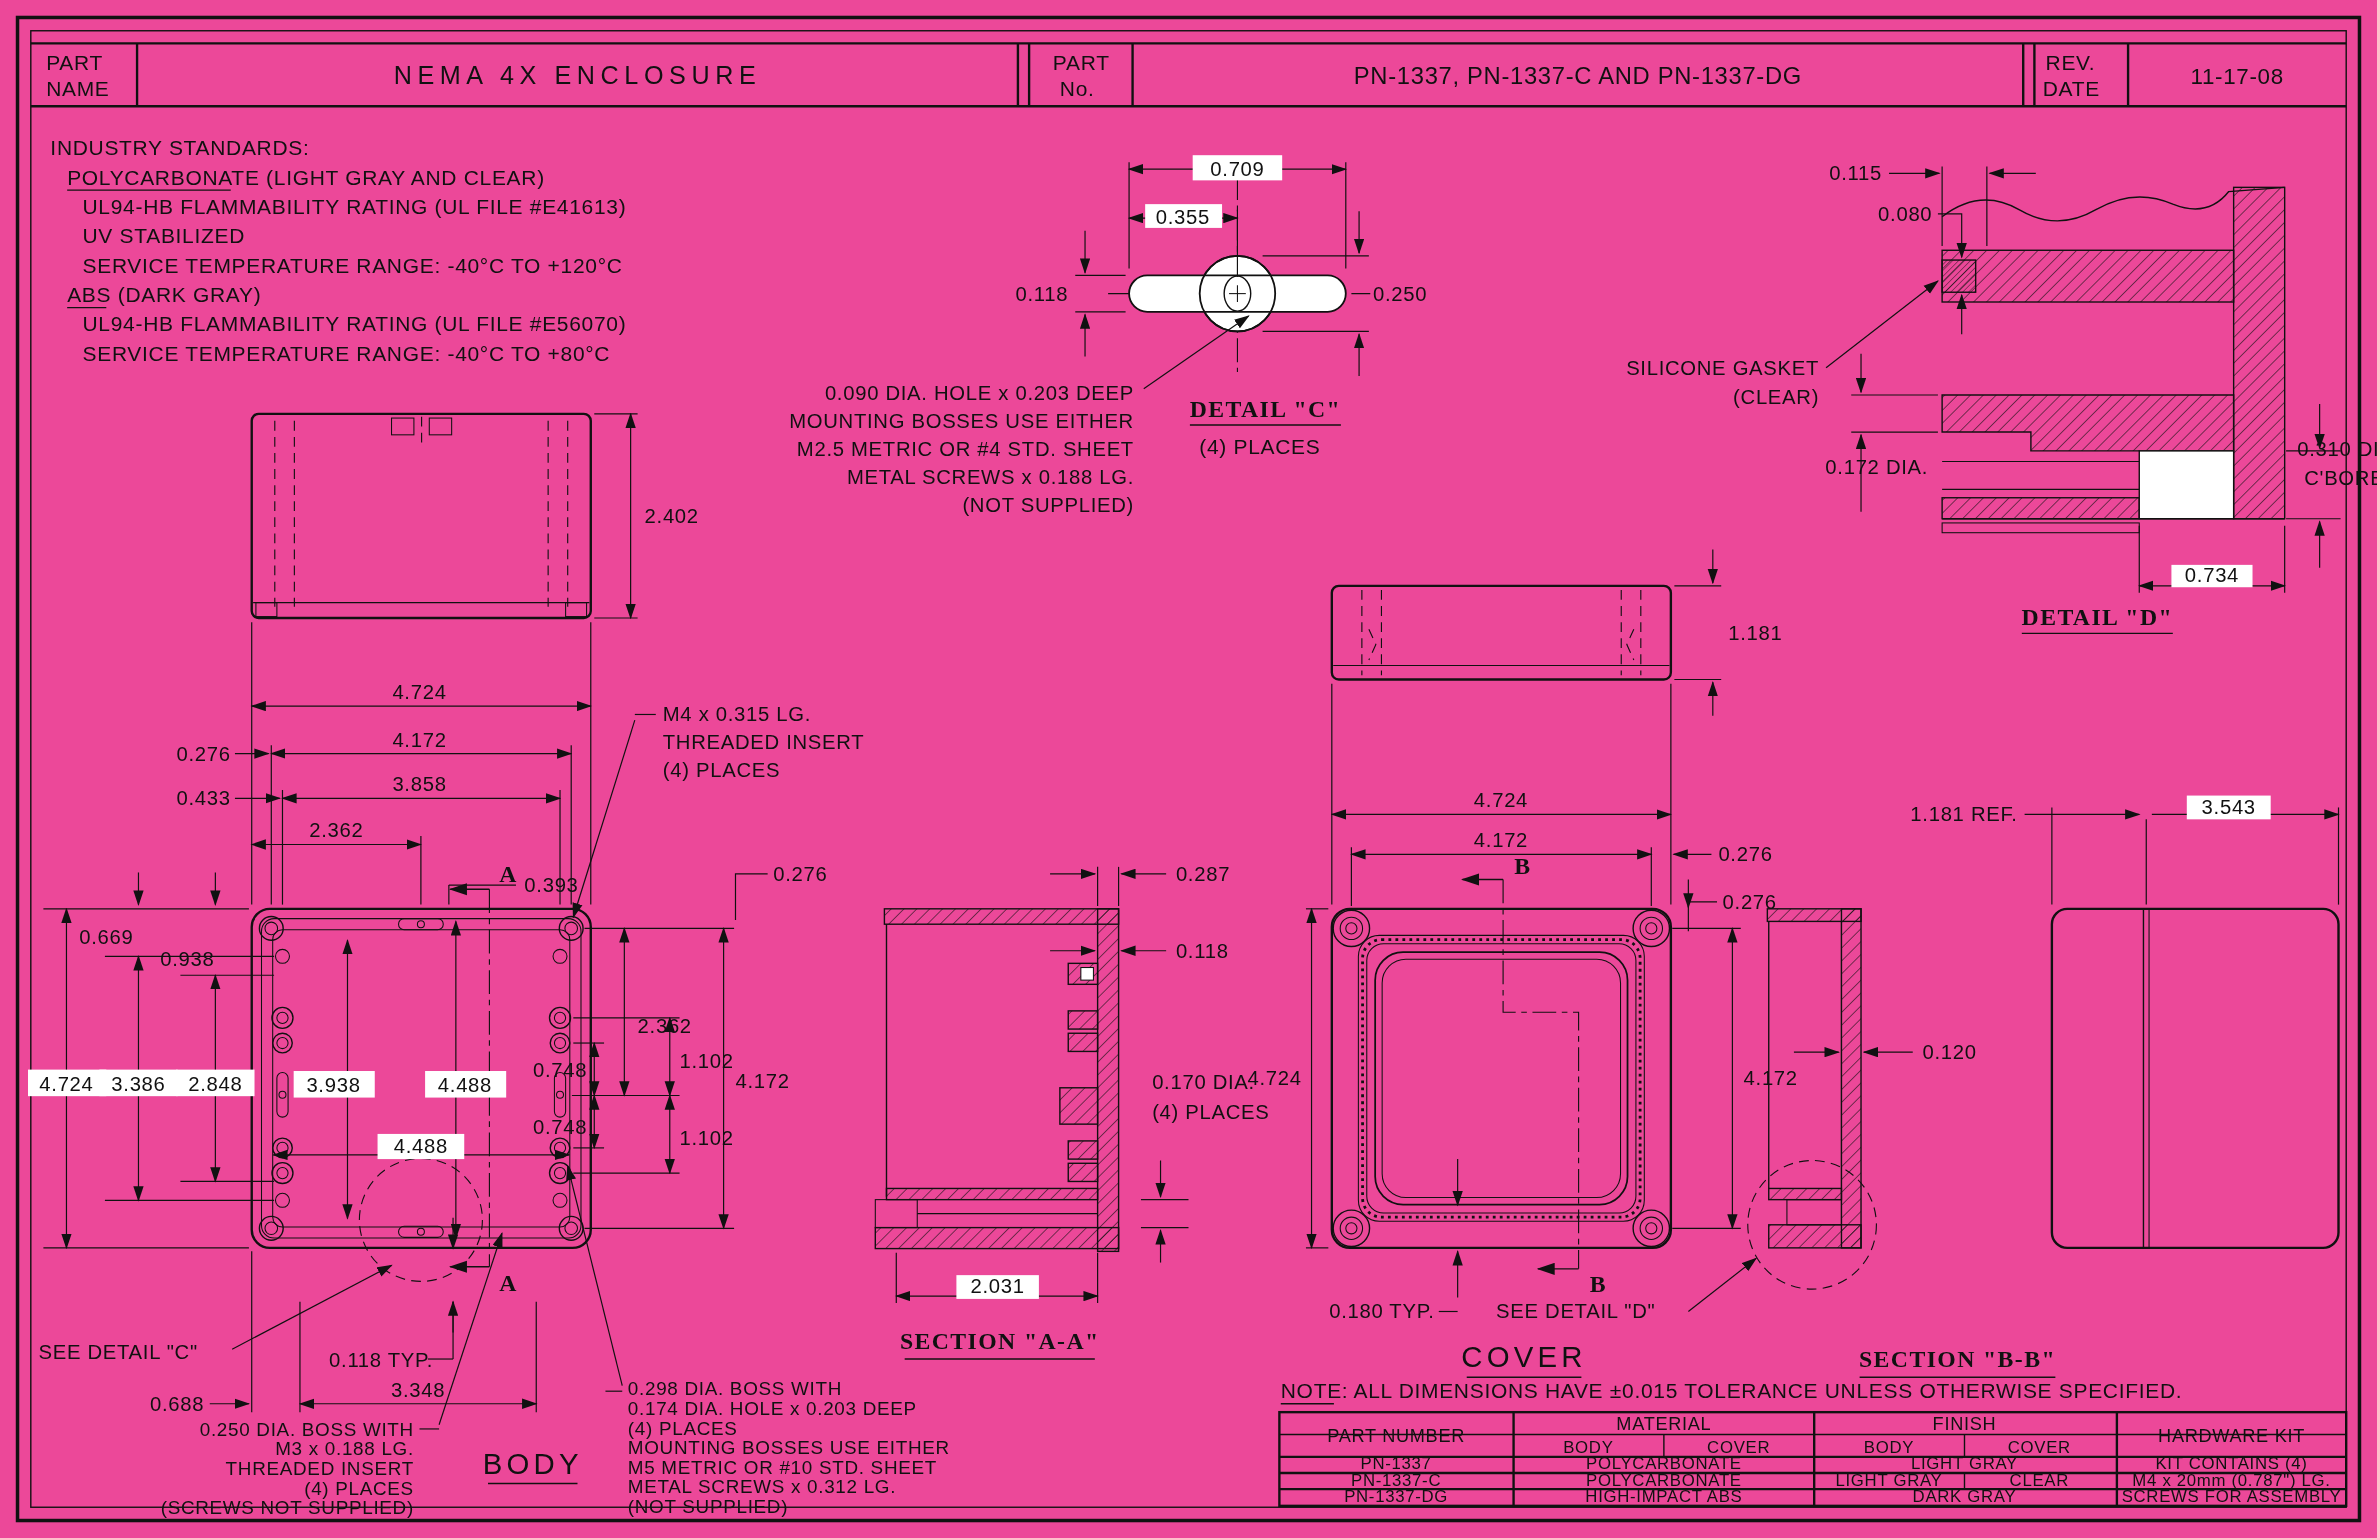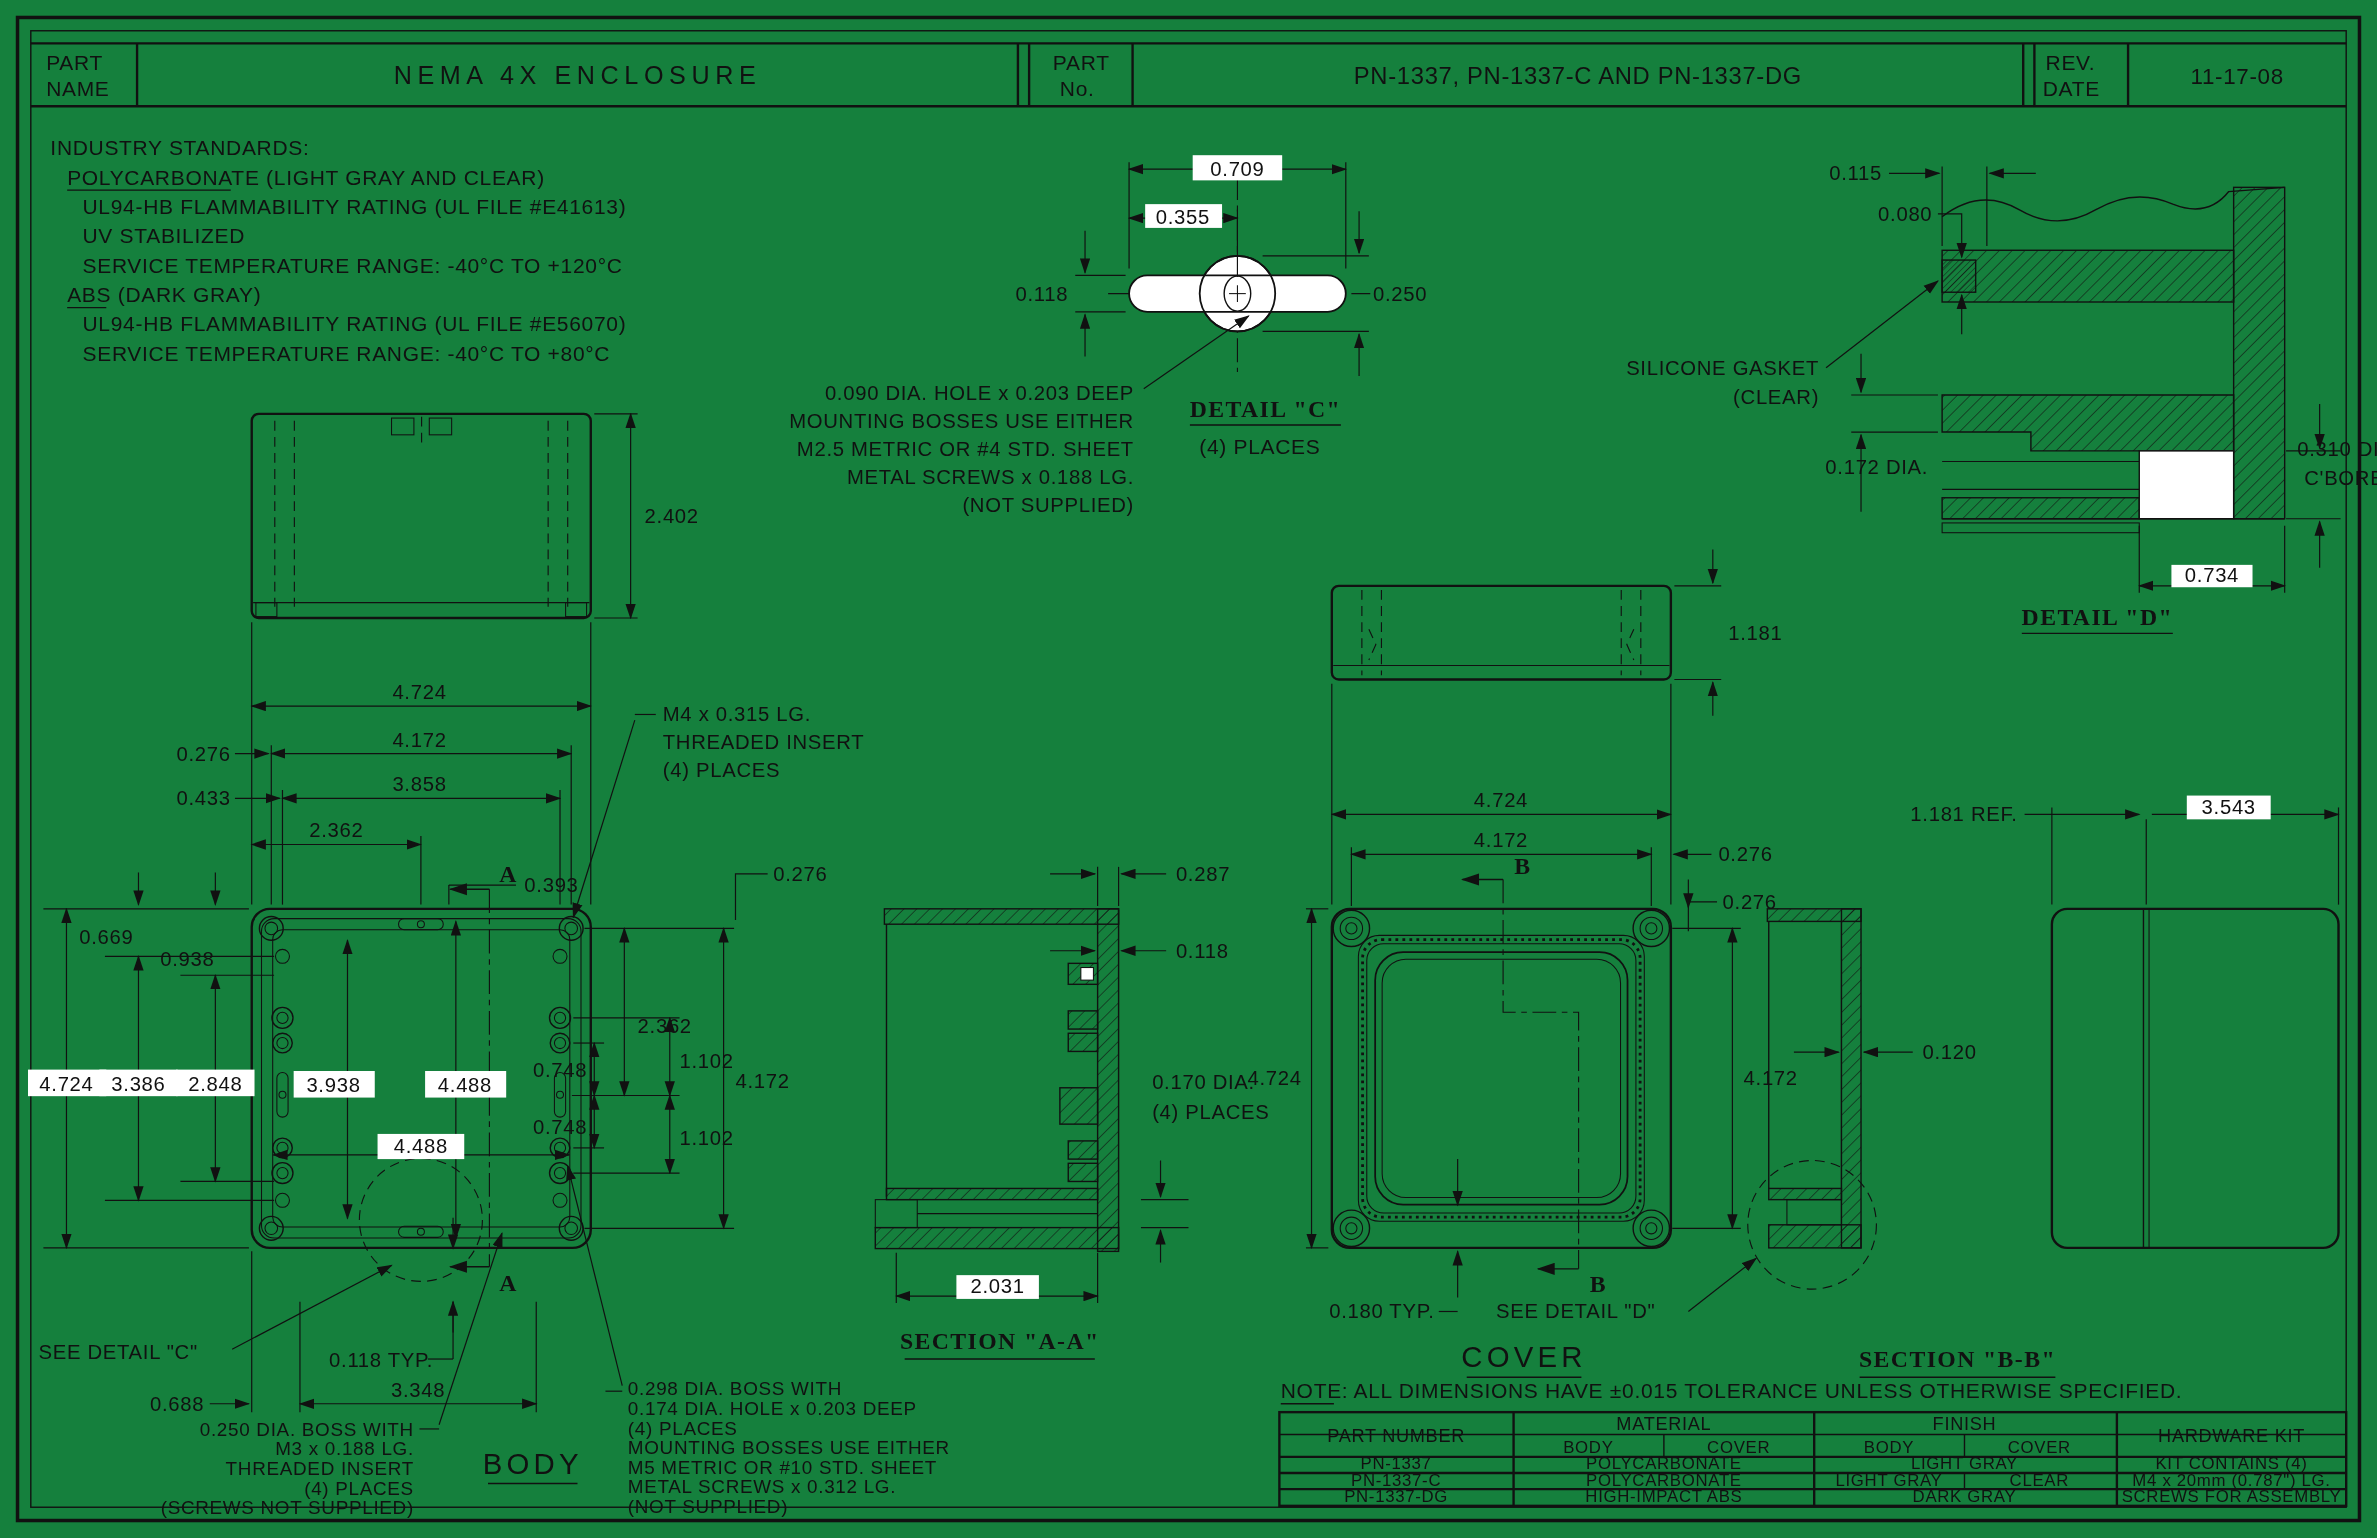--- a/index.html
+++ b/index.html
@@ -1,16 +1,16 @@
 <!DOCTYPE html>
 <html style="font-size:11.2px"><head>
 <meta charset="utf-8">
 <style>
   html,body{margin:0;padding:0;background:#e8e8e8;}
-  .sheet{position:relative;width:2377px;height:1538px;background:#15803d;margin:0 auto;}
+  .sheet{position:relative;width:2377px;height:1538px;background:#ec4899;margin:0 auto;}
   svg{position:absolute;left:0;top:0;}
   text{font-family:"Liberation Sans",sans-serif;fill:#111;letter-spacing:1px;}
   .t30{font-size:30px;} .t29{font-size:29px;} .t27{font-size:27px;} .t26{font-size:26px;} .t24{font-size:24px;}
   .t32{font-size:32px;} .t34{font-size:34px;} .t36{font-size:36px;letter-spacing:8px;} .t42{font-size:42px;letter-spacing:6px;}
   .ser{font-family:"Liberation Serif",serif;font-weight:bold;letter-spacing:2px;}
   .mid{text-anchor:middle;} .end{text-anchor:end;}
   .ln{stroke:#111;stroke-width:2;fill:none;}
   .ln3{stroke:#111;stroke-width:3.4;fill:none;}
   .ln15{stroke:#111;stroke-width:1.5;fill:none;}
   .dim{stroke:#111;stroke-width:1.7;fill:none;}

